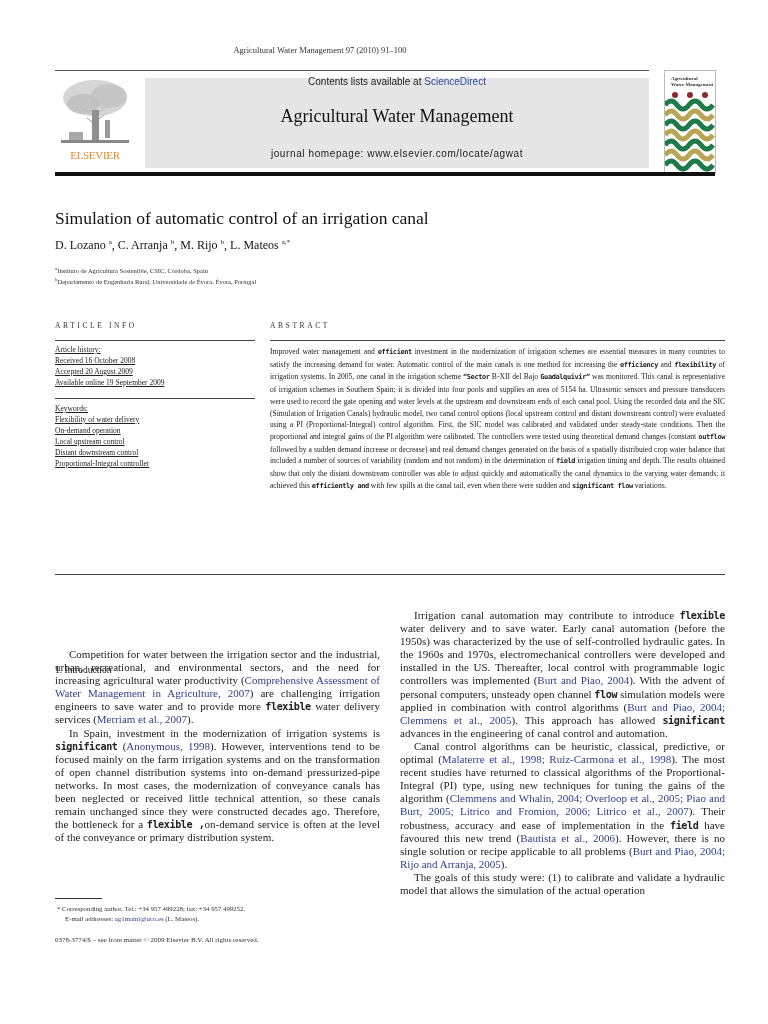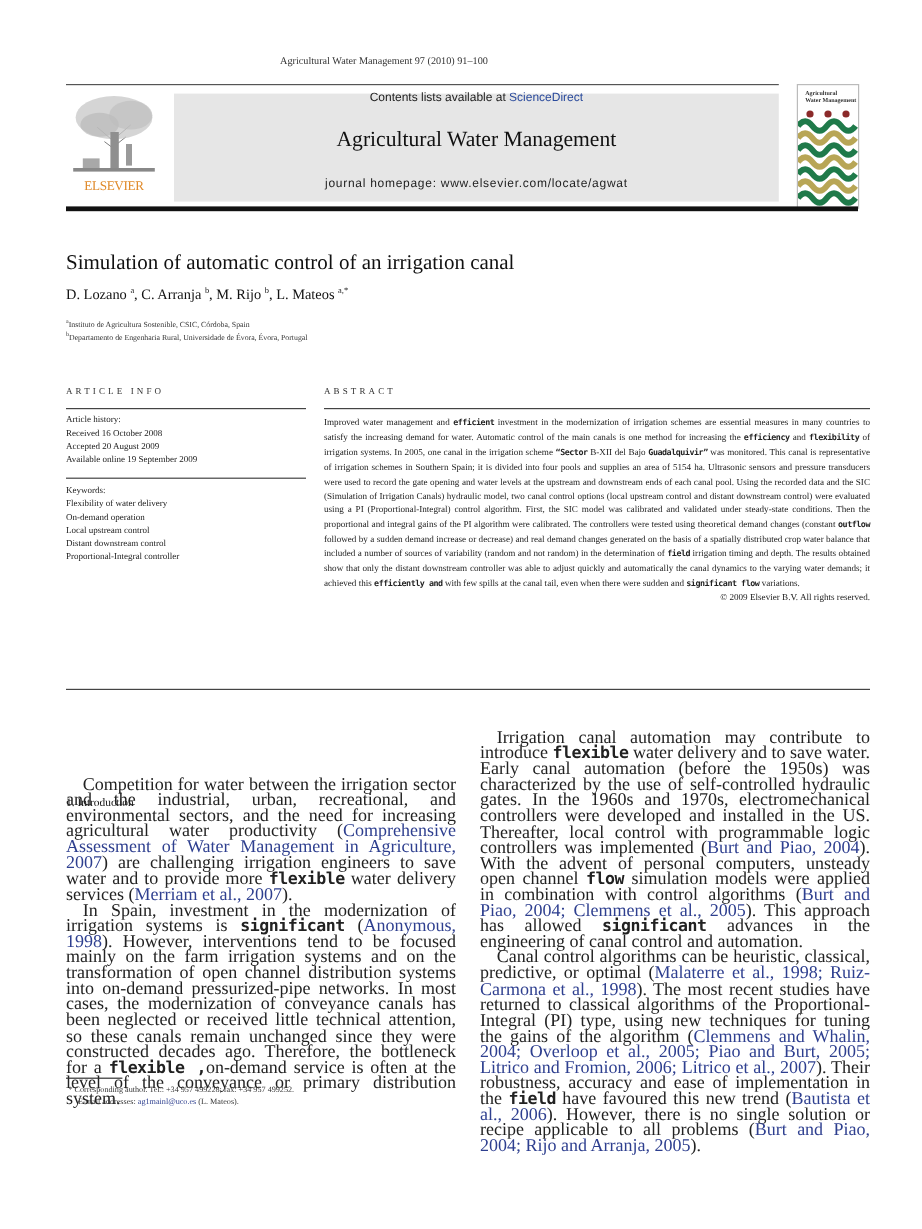--- a/index.html
+++ b/index.html
@@ -19,26 +19,26 @@
   .cover { top: 70px; left: 664px; width: 50px; height: 102px; border: 1px solid #bbb; background: #fff; overflow: hidden; }
   .cover-title { position: absolute; left: 6px; top: 5px; font-size: 5px; line-height: 5.5px; font-weight: bold; color: #333; }
   .thick-rule { top: 172px; left: 55px; width: 660px; height: 4px; background: #111; }
   .title { top: 208px; left: 55px; font-size: 17.5px; color: #111; }
   .authors { top: 238px; left: 55px; font-size: 12px; color: #111; }
   .authors sup { font-size: 7px; }
   .affil { left: 55px; font-size: 6.5px; color: #333; }
   .affil sup { font-size: 5px; }
   .label-spaced { font-family: Liberation Serif, serif; font-size: 7.5px; letter-spacing: 2.6px; color: #333; }
   .rule { height: 1px; background: #444; }
-  .small-col { left: 55px; width: 200px; font-size: 7.5px; line-height: 11px; color: #222; }
+  .small-col { left: 55px; width: 200px; font-size: 7.5px; line-height: 11px; color: #222; text-decoration: underline; }
   .abstract-text { top: 346px; left: 270px; width: 455px; font-size: 7.6px; line-height: 11.7px; text-align: justify; color: #222; }
   .abstract-text b.glyph, .body-text b.glyph { font-family: "DejaVu Sans Mono", monospace; font-weight: bold; font-size: 0.92em; letter-spacing: -0.4px; }
   .copyright-line { text-align: right; }
   .section-head { top: 617px; left: 55px; font-size: 9.5px; color: #111; margin-top: 48px; }
-  .body-text { font-size: 15px; line-height: 13.1px; text-align: justify; color: #222; }
+  .body-text { font-size: 11px; line-height: 13.1px; text-align: justify; color: #222; }
   .body-text p { margin: 0; text-indent: 14px; }
   .cite { color: #2e3f8f; }
   .footnote { top: 904px; left: 57px; width: 320px; font-size: 6.8px; line-height: 10px; color: #333; }
   .footnote-rule { top: 898px; left: 55px; width: 47px; height: 1px; background: #333; }
   .doi-block { top: 935px; left: 55px; width: 330px; font-size: 7px; line-height: 11px; color: #333; }
   .link { color: #2e3f8f; }
 </style>
 </head>
 <body>
 
@@ -122,33 +122,34 @@
   <div>On-demand  operation</div>
   <div>Local upstream control</div>
   <div>Distant downstream control</div>
   <div>Proportional-Integral  controller</div>
 </div>
 
 <div class="abs label-spaced" style="top:321px;left:270px">ABSTRACT</div>
 <div class="abs rule" style="top:340px;left:270px;width:455px"></div>
 <div class="abs abstract-text">
   <div id="abstract-para">Improved water management and <b class="glyph">efficient</b> investment in the modernization of irrigation schemes are essential measures in many countries to satisfy the increasing demand for water. Automatic control of the main canals is one method for increasing the <b class="glyph">efficiency</b> and <b class="glyph">flexibility</b> of irrigation systems. In 2005, one canal in the irrigation scheme <b class="glyph">“Sector</b> B-XII del Bajo <b class="glyph">Guadalquivir”</b> was monitored. This canal is representative of irrigation schemes in Southern Spain; it is divided into four pools and supplies an area of 5154 ha. Ultrasonic sensors and pressure transducers were used to record the gate opening and water levels at the upstream and downstream ends of each canal pool. Using the recorded data and the SIC (Simulation of Irrigation Canals) hydraulic model, two canal control options (local upstream control and distant downstream control) were evaluated using a PI (Proportional-Integral) control algorithm. First, the SIC model was calibrated and validated under steady-state conditions. Then the proportional and integral gains of the PI algorithm were calibrated. The controllers were tested using theoretical demand changes (constant <b class="glyph">outflow</b> followed by a sudden demand increase or decrease) and real demand changes generated on the basis of a spatially distributed crop water balance that included a number of sources of variability (random and not random) in the determination of <b class="glyph">field</b> irrigation timing and depth. The results obtained show that only the distant downstream controller was able to adjust quickly and automatically the canal dynamics to the varying water demands; it achieved this <b class="glyph">efficiently and</b> with few spills at the canal tail, even when there were sudden and <b class="glyph">significant flow</b> variations.</div>
-  <div class="copyright-line">© 2009 Elsevier B.V. All rights reserved.</div>
 </div>
 <div class="abs rule" style="top:574px;left:55px;width:670px"></div>
 
 <div class="abs section-head">1.  Introduction</div>
 <div class="abs body-text" id="left-col" style="top:648px;left:55px;width:325px">
     <p>Competition for water between the irrigation sector and the industrial, urban, recreational, and environmental sectors, and the need for increasing agricultural water productivity (<span class="cite">Comprehensive Assessment of Water Management in Agriculture, 2007</span>) are challenging irrigation engineers to save water and to provide more <b class="glyph">flexible</b> water delivery services (<span class="cite">Merriam et al., 2007</span>).</p>
     <p>In Spain, investment in the modernization of irrigation systems is <b class="glyph">significant</b> (<span class="cite">Anonymous, 1998</span>). However, interventions tend to be focused mainly on the farm irrigation systems and on the transformation of open channel distribution systems into on-demand pressurized-pipe networks. In most cases, the modernization of conveyance canals has been neglected or received little technical attention, so these canals remain unchanged since they were constructed decades ago. Therefore, the bottleneck for a <b class="glyph">flexible ,</b>on-demand service is often at the level of the conveyance or primary distribution system.</p>
   </div>
 <div class="abs body-text" id="right-col" style="top:609px;left:400px;width:325px">
     <p>Irrigation canal automation may contribute to introduce <b class="glyph">flexible</b> water delivery and to save water. Early canal automation (before the 1950s) was characterized by the use of self-controlled hydraulic gates. In the 1960s and 1970s, electromechanical controllers were developed and installed in the US. Thereafter, local control with programmable logic controllers was implemented (<span class="cite">Burt and Piao, 2004</span>). With the advent of personal computers, unsteady open channel <b class="glyph">flow</b> simulation models were applied in combination with control algorithms (<span class="cite">Burt and Piao, 2004; Clemmens et al., 2005</span>). This approach has allowed <b class="glyph">significant</b> advances in the engineering of canal control and automation.</p>
     <p>Canal control algorithms can be heuristic, classical, predictive, or optimal (<span class="cite">Malaterre et al., 1998; Ruiz-Carmona et al., 1998</span>). The most recent studies have returned to classical algorithms of the Proportional-Integral (PI) type, using new techniques for tuning the gains of the algorithm (<span class="cite">Clemmens and Whalin, 2004; Overloop et al., 2005; Piao and Burt, 2005; Litrico and Fromion, 2006; Litrico et al., 2007</span>). Their robustness, accuracy and ease of implementation in the <b class="glyph">field</b> have favoured this new trend (<span class="cite">Bautista et al., 2006</span>). However, there is no single solution or recipe applicable to all problems (<span class="cite">Burt and Piao, 2004; Rijo and Arranja, 2005</span>).</p>
+    <p>The goals of this study were: (1) to calibrate and validate a hydraulic model that allows the simulation of the actual operation</p>
   </div>
 
 <div class="abs footnote-rule"></div>
 <div class="abs footnote">
   <div>*  Corresponding author. Tel.: +34 957 499228; fax: +34 957 499252.</div>
   <div style="padding-left:8px"><span>E-mail addresses: </span><span class="link">ag1mainl@uco.es</span><span> (L.  Mateos).</span></div>
 </div>
 <div class="abs doi-block">
+  <div>0378-3774/$ – see front matter © 2009 Elsevier B.V. All rights reserved.</div>
 </div>
 
 </body></html>

